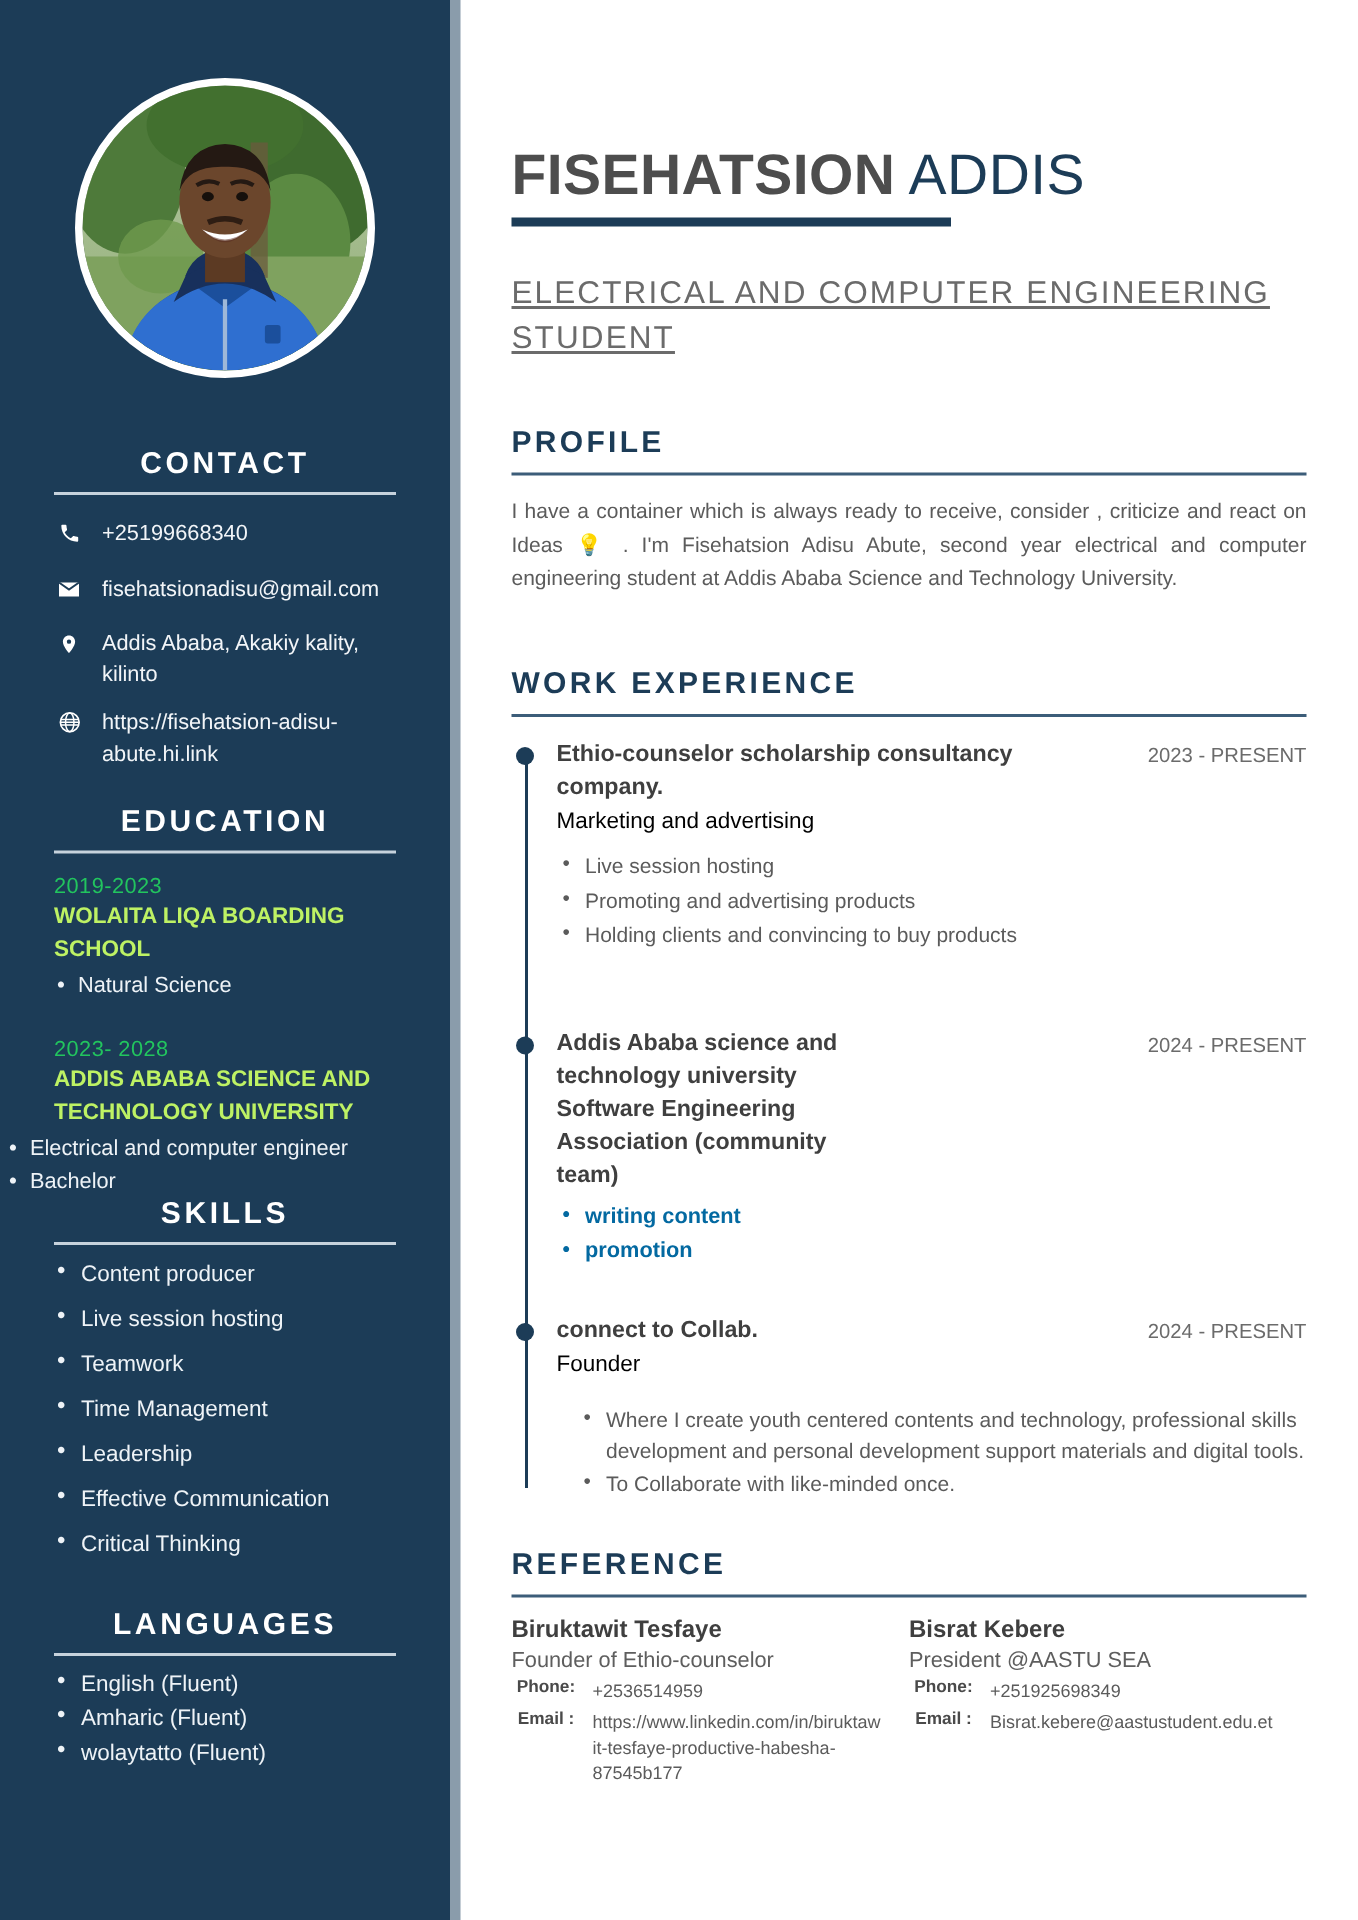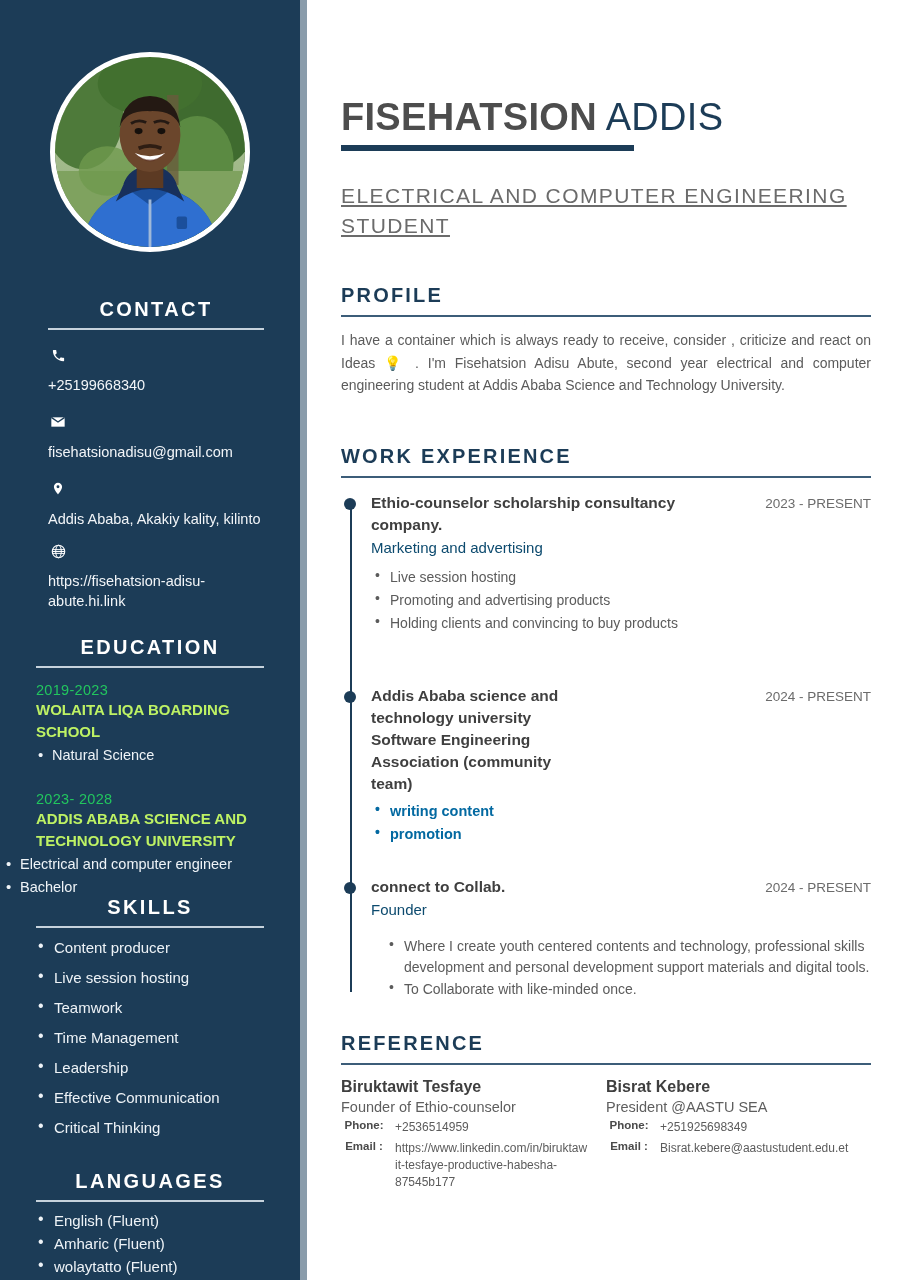--- a/index.html
+++ b/index.html
@@ -34,21 +34,21 @@
   }
   .photo-svg { display:block; width:100%; height:100%; }
 
   .side-section { padding: 0 36px; }
   .side-head {
     font-size: 20px; font-weight: bold; letter-spacing: 2.4px;
     color: #ffffff; text-align: center;
   }
   .side-rule { height: 2px; background: #c6d2dc; margin: 7px 0 0 0; }
 
-  .c-row { display: flex; align-items: flex-start; gap: 12px; margin-top: 16px; flex-direction: column; }
+  .c-row { display: flex; align-items: flex-start; gap: 12px; margin-top: 16px; }
   .c-ico { width: 20px; min-width: 20px; display:flex; align-items:flex-start; justify-content:center; padding-top:2px; }
   .c-ico svg { display:block; fill:#ffffff; }
   .c-txt { font-size: 14.5px; line-height: 1.42; color: #f2f5f8; font-weight: 300; }
 
   .edu-block { margin-top: 12px; }
   .edu-years { font-size: 14.5px; font-weight: normal; letter-spacing: .3px; color:#22c55e; }
   .edu-school { font-size: 15px; font-weight: bold; line-height: 1.45; color:#bef264; margin-top: 1px; }
   ul.edu-list { list-style: none; margin-top: 2px; }
   ul.edu-list li { font-size: 14.5px; font-weight: 300; line-height: 1.55; color:#eef3f7; position: relative; padding-left: 16px; }
   ul.edu-list li::before { content:"•"; position:absolute; left:2px; top:-1px; font-size:15px; }
@@ -88,21 +88,21 @@
     width: 2px; background: #1c3c57;
   }
   .job { position: relative; }
   .job::before {
     content: ""; position: absolute; left: -27px; top: 6px;
     width: 12px; height: 12px; border-radius: 50%; background: #1c3c57;
   }
   .job-row { display: flex; justify-content: space-between; align-items: flex-start; gap: 14px; }
   .job-left { max-width: 330px; }
   .job-title { font-size: 15.5px; font-weight: bold; line-height: 1.42; color: #3f3f3f; }
-  .job-sub { font-size: 15px; font-weight: 300; line-height: 1.45; color: #0c4a6e; margin-top: 1px; }
+  .job-sub { font-size: 15px; font-weight: 300; line-height: 1.45; color: #000000; margin-top: 1px; }
   .job-date { font-size: 13.5px; color: #6b6b6b; font-weight: 300; white-space: nowrap; padding-top: 4px; }
   ul.job-list { list-style: none; margin-top: 8px; }
   ul.job-list li {
     font-size: 14px; font-weight: 300; line-height: 1.5; color: #5b5b5b;
     position: relative; padding-left: 19px; margin-top: 2px;
   }
   ul.job-list li::before { content:"•"; position:absolute; left:4px; top:-2px; font-size:14px; }
   ul.job-list.bold li { font-weight: bold; color: #0369a1; font-size: 14.5px; }
   ul.job-list.indent { padding-left: 14px; }
   ul.job-list.indent li { margin-top: 1px; }
@@ -159,21 +159,21 @@
           <ellipse cx="112" cy="78" rx="4.2" ry="3.2" fill="#16100c"></ellipse>
           <path d="M80 70 q8 -5 16 -1" stroke="#241913" stroke-width="3" fill="none"></path>
           <path d="M104 69 q8 -4 16 1" stroke="#241913" stroke-width="3" fill="none"></path>
           <path d="M88 96 q12 -5 24 0" stroke="#2e1d13" stroke-width="4" fill="none"></path>
           <path d="M84 101 q16 16 32 0 q-16 7 -32 0z" fill="#ffffff"></path>
           <path d="M84 101 q16 14 32 0 q-16 18 -32 0z" fill="#5a2d22" opacity="0.55"></path>
         </g>
       </svg>
     </div>
 
-    <div class="side-section" style="margin-top:46px;margin-left:12px;">
+    <div class="side-section" style="margin-top:46px;">
       <div class="side-head">CONTACT</div>
       <div class="side-rule"></div>
 
       <div class="c-row">
         <span class="c-ico">
           <svg width="15" height="15" viewBox="0 0 24 24">
               <path d="M6.6 10.8c1.4 2.8 3.8 5.2 6.6 6.6l2.2-2.2c.3-.3.7-.4 1-.2 1.2.4 2.4.6 3.6.6.6 0 1 .4 1 1V20c0 .6-.4 1-1 1C10.6 21 3 13.4 3 4c0-.6.4-1 1-1h3.5c.6 0 1 .4 1 1 0 1.3.2 2.5.6 3.6.1.4 0 .8-.2 1.1l-2.3 2.1z"></path>
             </svg>
         </span>
         <span class="c-txt">+25199668340</span>

